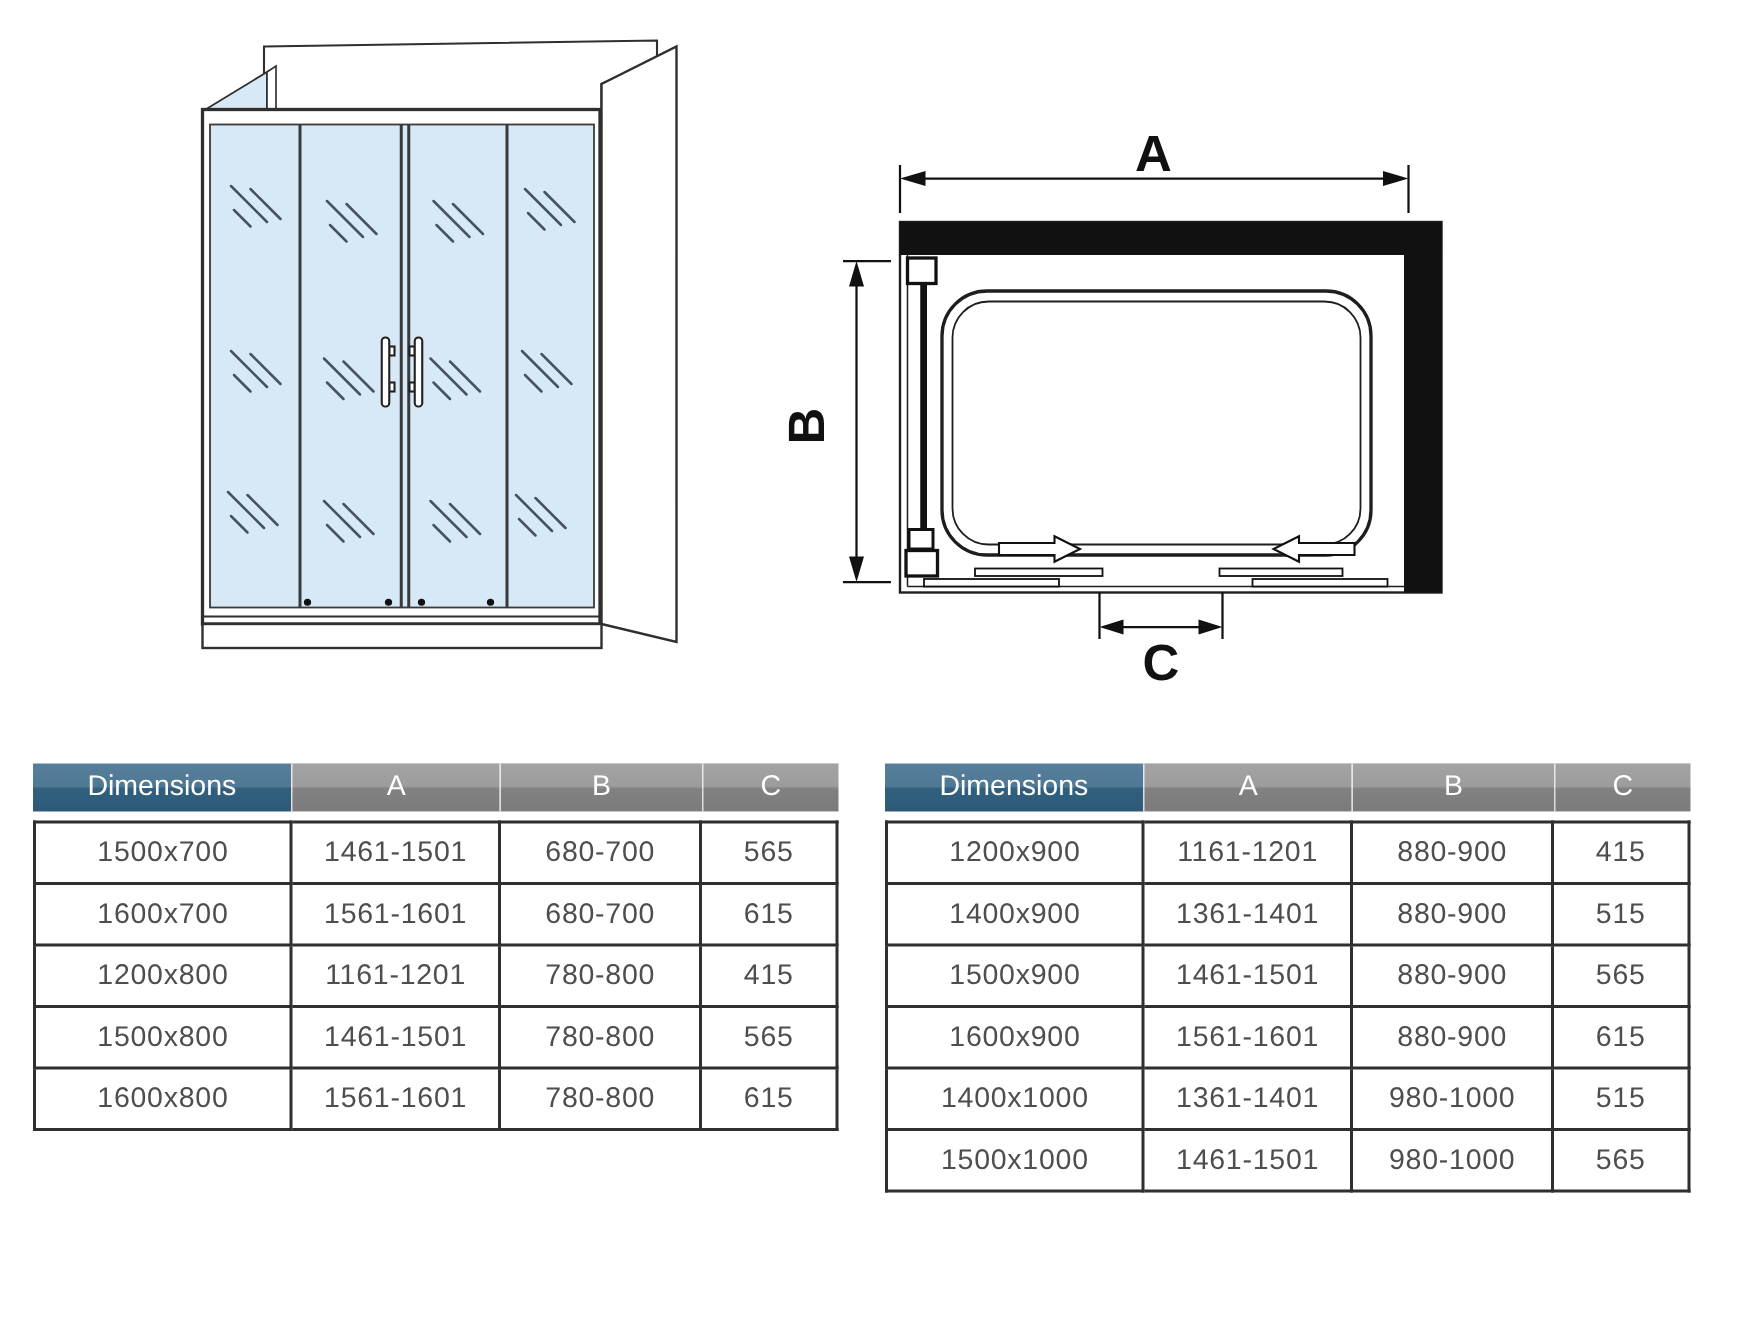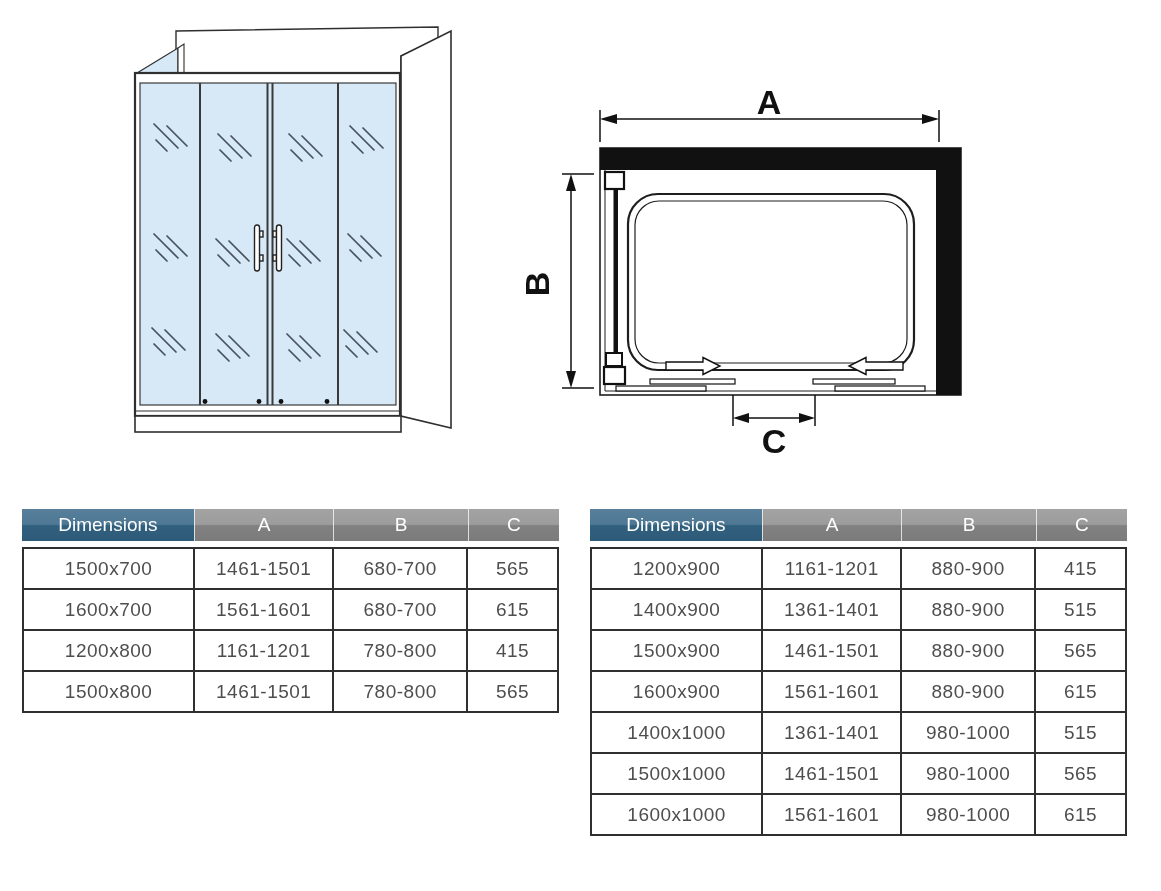--- a/index.html
+++ b/index.html
@@ -180,20 +180,26 @@
               <td>1161-1201</td>
               <td>780-800</td>
               <td>415</td>
             </tr>
             <tr>
               <td>1500x800</td>
               <td>1461-1501</td>
               <td>780-800</td>
               <td>565</td>
             </tr>
+            <tr>
+              <td>1600x800</td>
+              <td>1561-1601</td>
+              <td>780-800</td>
+              <td>615</td>
+            </tr>
           </tbody>
       </table>
     </div>
     <div class="dim-table">
       <div class="hdr">
           <div class="hdr-cell dims c0">Dimensions</div>
           <div class="hdr-cell gray c1">A</div>
           <div class="hdr-cell gray c2">B</div>
           <div class="hdr-cell gray c3">C</div>
         </div>
@@ -234,24 +240,18 @@
               <td>1361-1401</td>
               <td>980-1000</td>
               <td>515</td>
             </tr>
             <tr>
               <td>1500x1000</td>
               <td>1461-1501</td>
               <td>980-1000</td>
               <td>565</td>
             </tr>
-            <tr>
-              <td>1600x1000</td>
-              <td>1561-1601</td>
-              <td>980-1000</td>
-              <td>615</td>
-            </tr>
           </tbody>
       </table>
     </div>
   </div>
 
 </div>
 
 </body></html>

